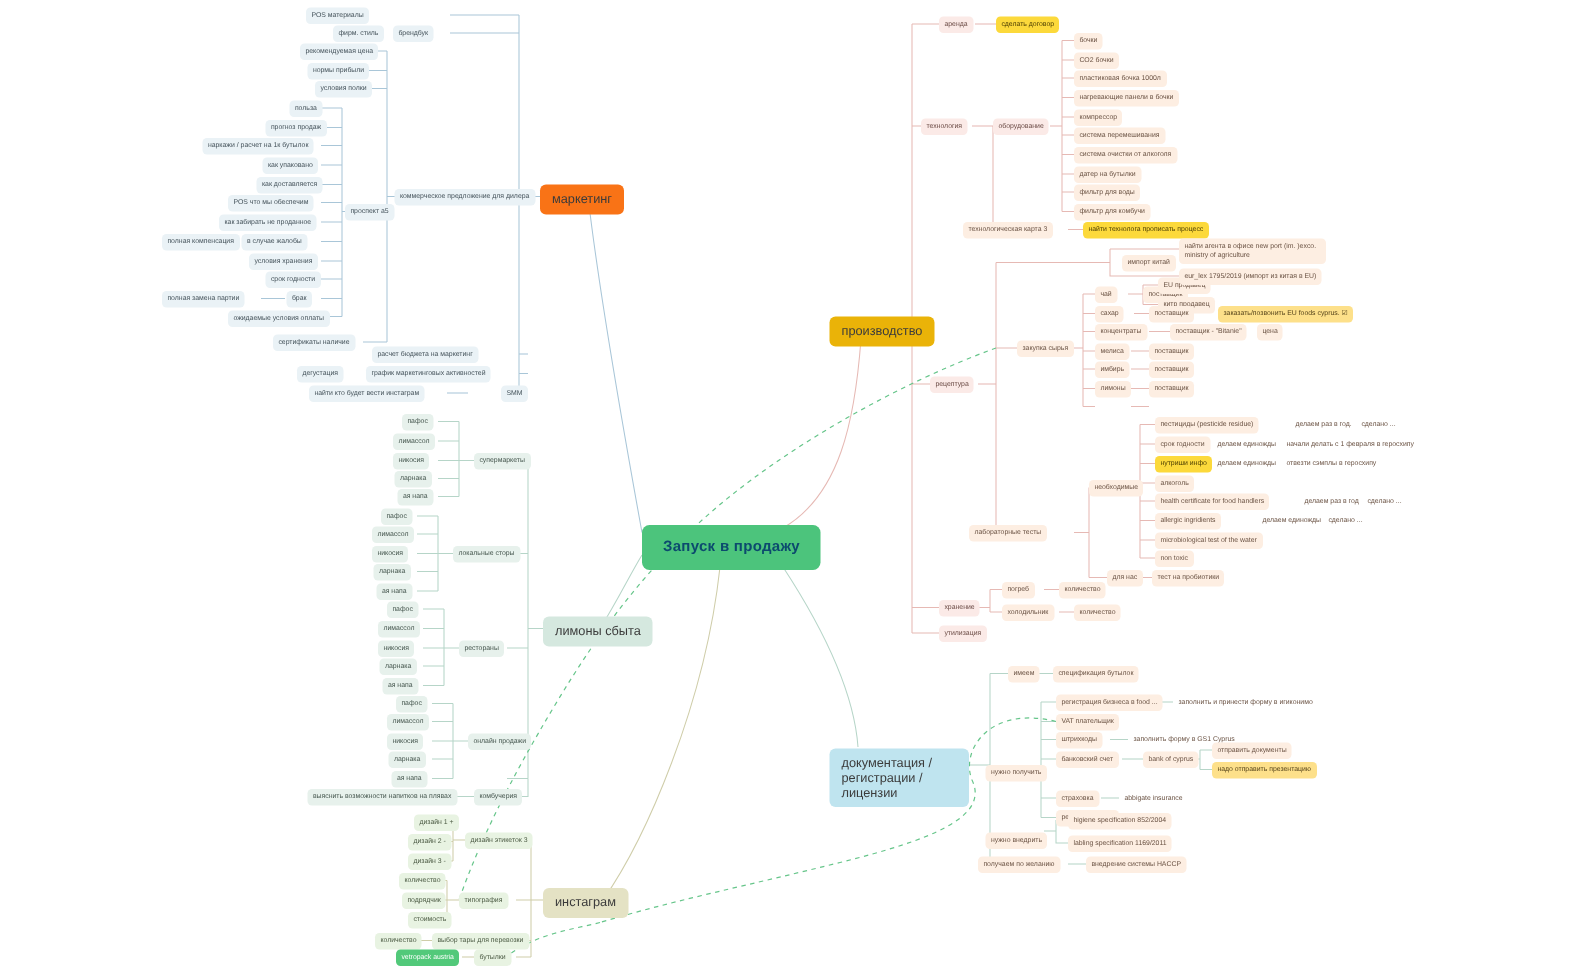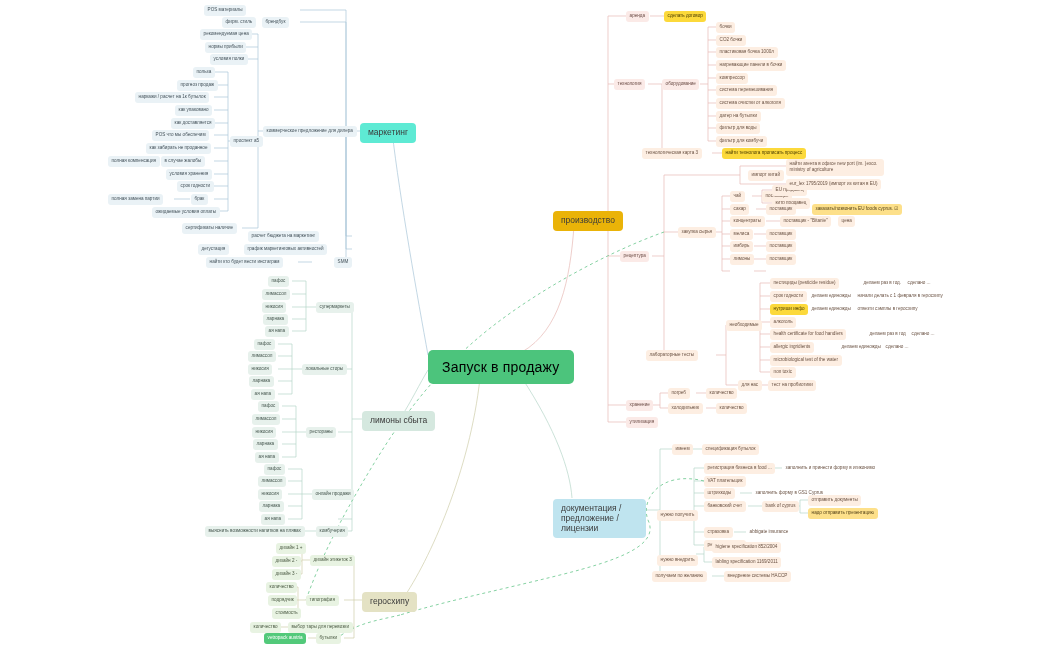--- a/index.html
+++ b/index.html
@@ -10,28 +10,28 @@
   }
   #canvas{position:absolute;left:0;top:0;width:1050px;height:650px;}
   svg#links{position:absolute;left:0;top:0;width:1050px;height:650px;pointer-events:none;}
   .node{
     position:absolute;box-sizing:border-box;
     border-radius:4px;white-space:nowrap;
     line-height:1.15;
   }
   
   .n-root{
-    background:#4CC47C;color:#000000;font-size:14px;font-weight:400;
+    background:#4CC47C;color:#0c4a6e;font-size:10px;font-weight:700;
     padding:9px 14px;border-radius:5px;letter-spacing:.2px;
   }
   
   .n-topic{
     font-size:8.5px;padding:5px 8px;border-radius:4px;color:#3b3b3b;
   }
-  .t-green{background:#5eead4;}
+  .t-green{background:#f97316;}
   .t-mint {background:#d5e8df;}
   .t-pink {background:#eab308;}
   .t-blue {background:#bfe4ef;}
   .t-olive{background:#e4e2c4;}
   
   .leaf{
     position:absolute;font-size:4.6px;padding:2.2px 3.6px;border-radius:3px;
     white-space:nowrap;color:#4a4a4a;box-sizing:border-box;line-height:1.35;
   }
   .lf-blue {background:#eaf2f6;color:#44525a;}
@@ -193,23 +193,23 @@
   </svg>
 
   <div class="node n-root" style="left:428px;top:350px;">Запуск в продажу</div>
 
   <div class="node n-topic t-green" style="left:360px;top:123px;">маркетинг</div>
 
   <div class="node n-topic t-mint" style="left:362px;top:411px;">лимоны сбыта</div>
 
   <div class="node n-topic t-pink" style="left:553px;top:211px;">производство</div>
 
-  <div class="node n-topic t-blue" style="left:553px;top:499px;width:93px;white-space:normal;">документация / предложение / лицензии</div>
-
-  <div class="node n-topic t-olive" style="left:362px;top:592px;">геросхипу</div>
+  <div class="node n-topic t-blue" style="left:553px;top:499px;width:93px;white-space:normal;">документация / регистрации / лицензии</div>
+
+  <div class="node n-topic t-olive" style="left:362px;top:592px;">инстаграм</div>
 
   <div class="leaf lf-blue" style="left:204px;top:5px;">POS материалы</div>
   <div class="leaf lf-blue" style="left:262px;top:17px;">брендбук</div>
   <div class="leaf lf-blue" style="left:222px;top:17px;">фирм. стиль</div>
 
   <div class="leaf lf-blue" style="left:263px;top:126px;">коммерческое предложение для дилера</div>
 
   <div class="leaf lf-blue" style="left:200px;top:29px;">рекомендуемая цена</div>
   <div class="leaf lf-blue" style="left:205px;top:42px;">нормы прибыли</div>
   <div class="leaf lf-blue" style="left:210px;top:54px;">условия полки</div>

